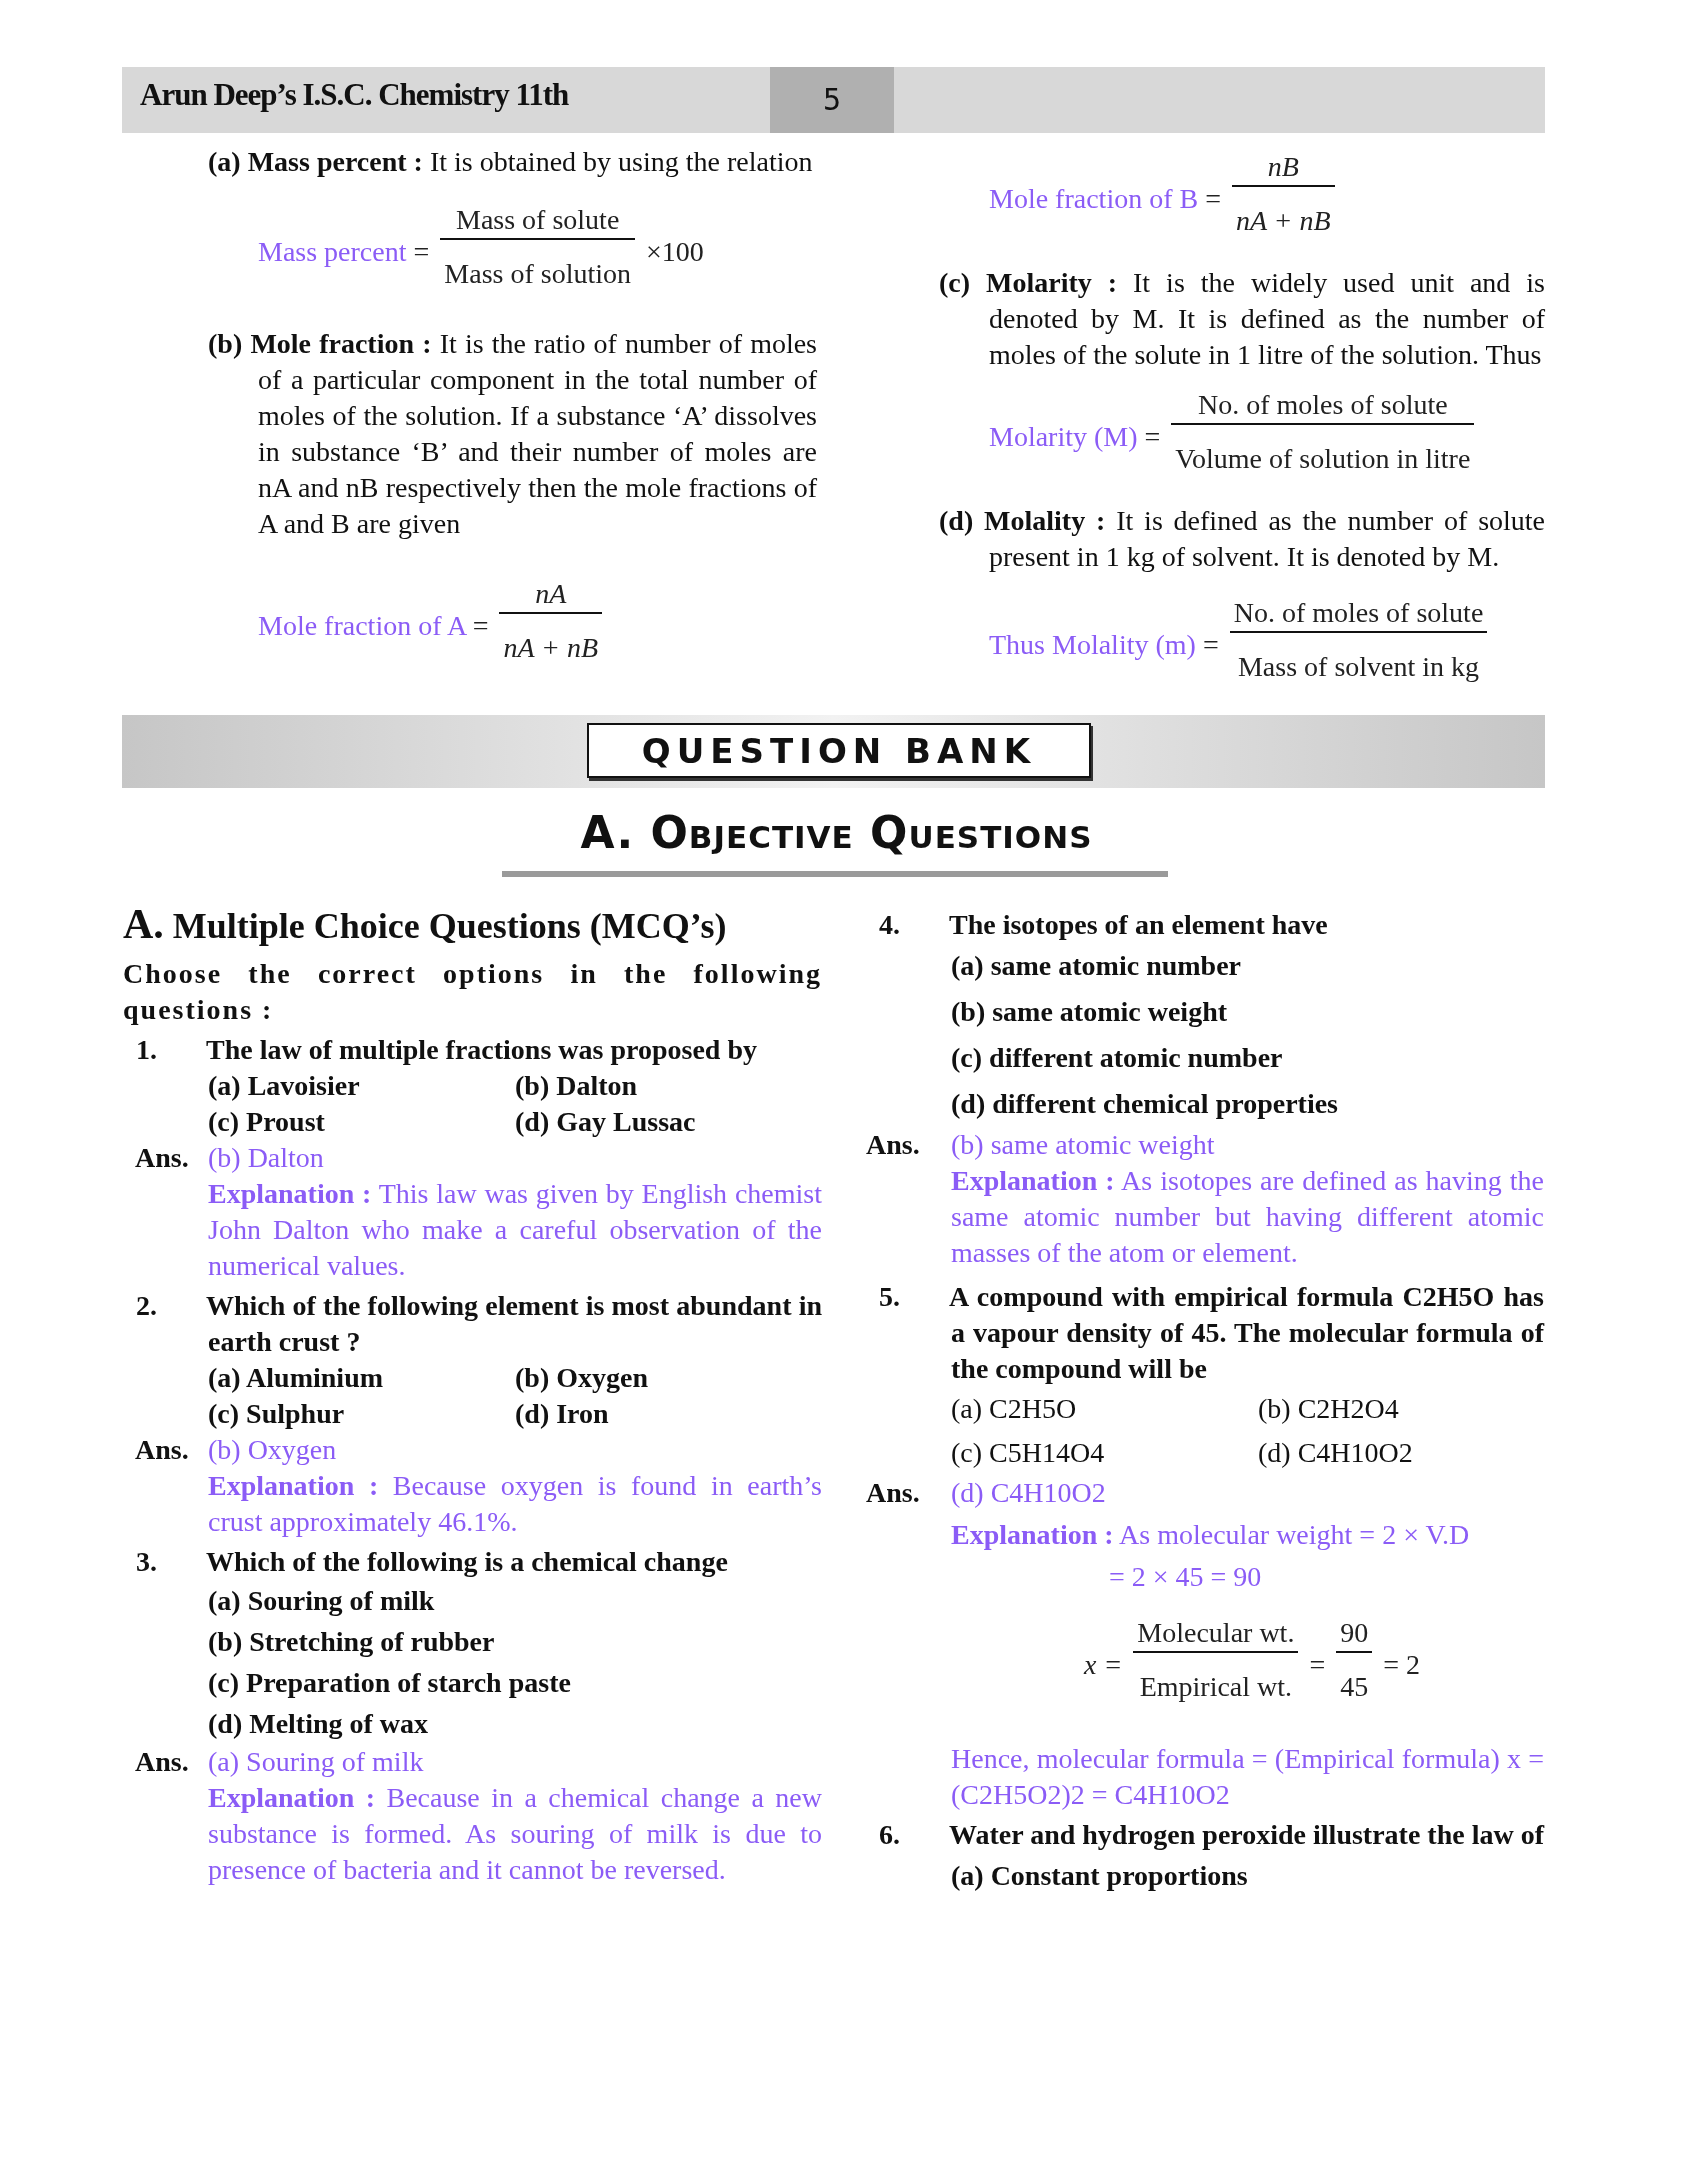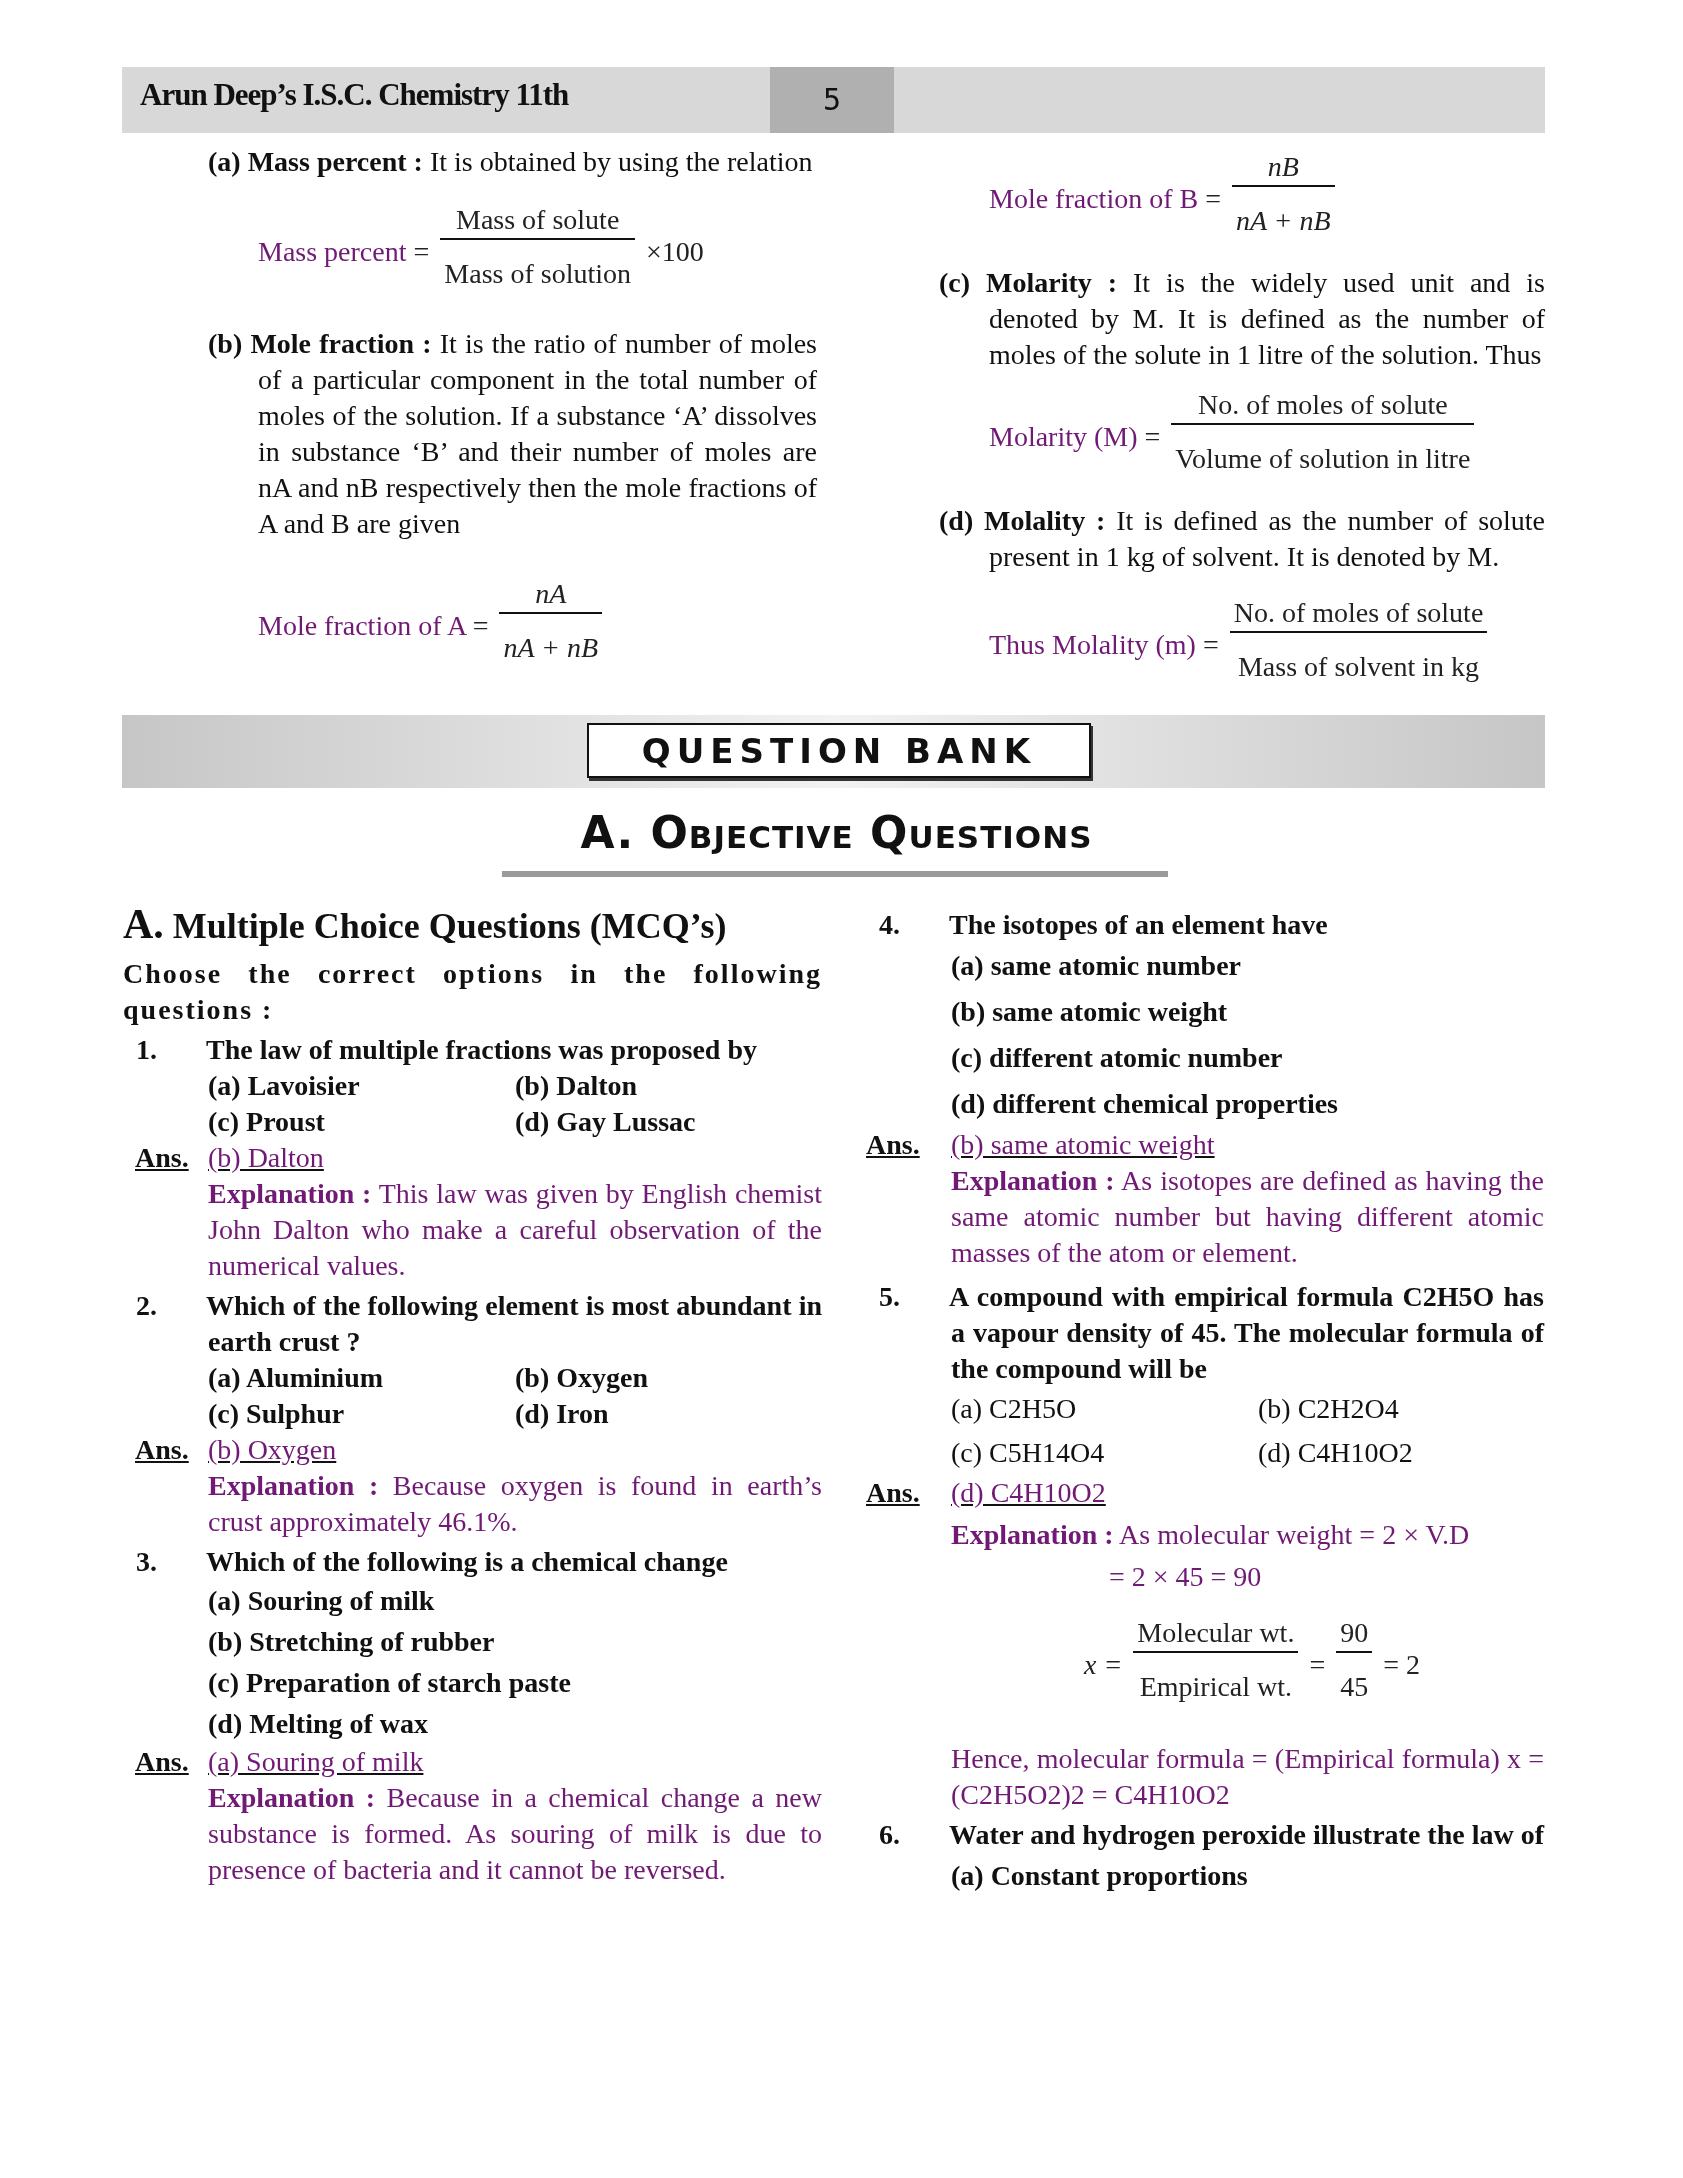--- a/index.html
+++ b/index.html
@@ -4,35 +4,35 @@
 <style>
   html,body{margin:0;padding:0;background:#fff;}
   body{width:1683px;height:2178px;position:relative;overflow:hidden;font-family:"Liberation Serif","DejaVu Serif",serif;color:#111;}
   .hdr{position:absolute;left:122px;top:67px;width:1423px;height:66px;background:#d8d8d8;}
   .hdr-title{position:absolute;left:18px;top:10px;font-family:Liberation Serif, serif;font-size:31px;font-weight:bold;letter-spacing:-1px;}
   .hdr-page{position:absolute;left:648px;top:0;width:124px;height:66px;background:#b0b0b0;text-align:center;line-height:66px;font-size:30px;font-family:"DejaVu Sans Mono",monospace;}
   .col{position:absolute;font-size:28px;line-height:36px;}
   .p{margin:0;text-align:justify;}
   .hang{padding-left:50px;text-indent:-50px;}
   b{font-weight:bold;}
-  .lt{color:#701a75;}
+  .lt{color:#8b5cf6;}
   .frac{display:inline-block;vertical-align:middle;text-align:center;margin:0 4px;}
   .frac .num{display:block;border-bottom:2px solid #111;padding:0 4px;}
   .frac .den{display:block;padding:16px 4px;}
   .formula{margin:18px 0;font-size:28px;color:#222;}
   .qb{position:absolute;left:122px;top:715px;width:1423px;height:73px;background:linear-gradient(90deg,#c6c6c6 0%,#f2f2f2 50%,#c6c6c6 100%);}
   .qb-box{position:absolute;left:465px;top:8px;width:500px;height:51px;background:#fff;border:2px solid #111;box-shadow:2px 3px 0 #333;text-align:center;line-height:53px;font-family:"DejaVu Sans",sans-serif;font-weight:bold;font-size:34px;letter-spacing:6px;}
   .obj{position:absolute;left:500px;top:807px;width:673px;text-align:center;font-family:"DejaVu Sans",sans-serif;font-weight:bold;font-size:44px;letter-spacing:1px;}
   .obj-rule{position:absolute;left:502px;top:871px;width:666px;height:6px;background:#9a9a9a;}
   .opts{display:grid;grid-template-columns:307px 1fr;column-gap:0;}
   .q{margin:4px 0 0 0;}
   .qnum{display:inline-block;width:34px;}
   .qi{padding-left:85px;text-indent:-36px;}
   .ind{padding-left:85px;}
-  .ans{display:flex;text-decoration:underline;}
+  .ans{display:flex;}
   .ans .lab{width:85px;font-weight:bold;}
   .mcqh{font-size:36px;font-weight:bold;margin:0 0 12px 0;}
   .mcqh .big{font-size:42px;}
 </style>
 </head>
 <body>
 
 <div class="hdr">
   <div class="hdr-title">Arun Deep’s I.S.C. Chemistry 11th</div>
   <div class="hdr-page">5</div>

